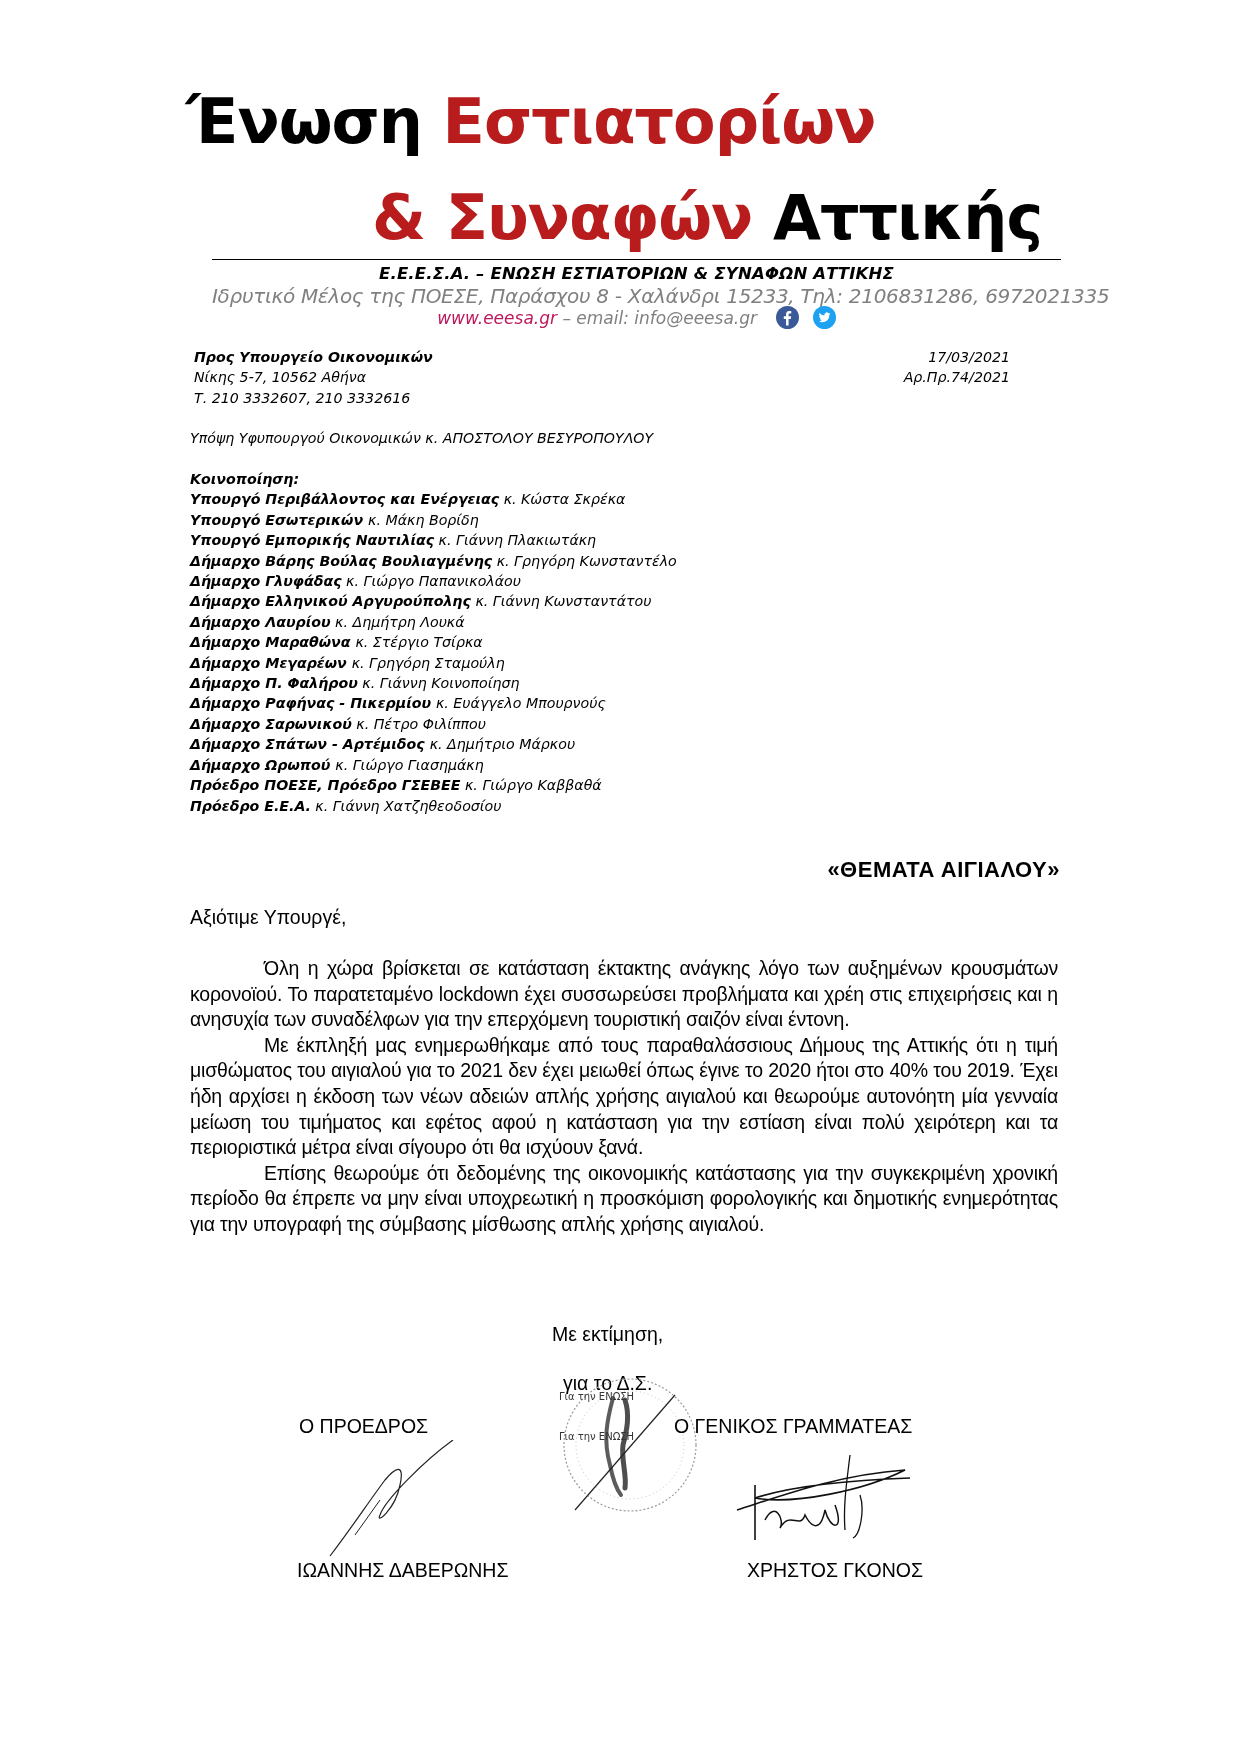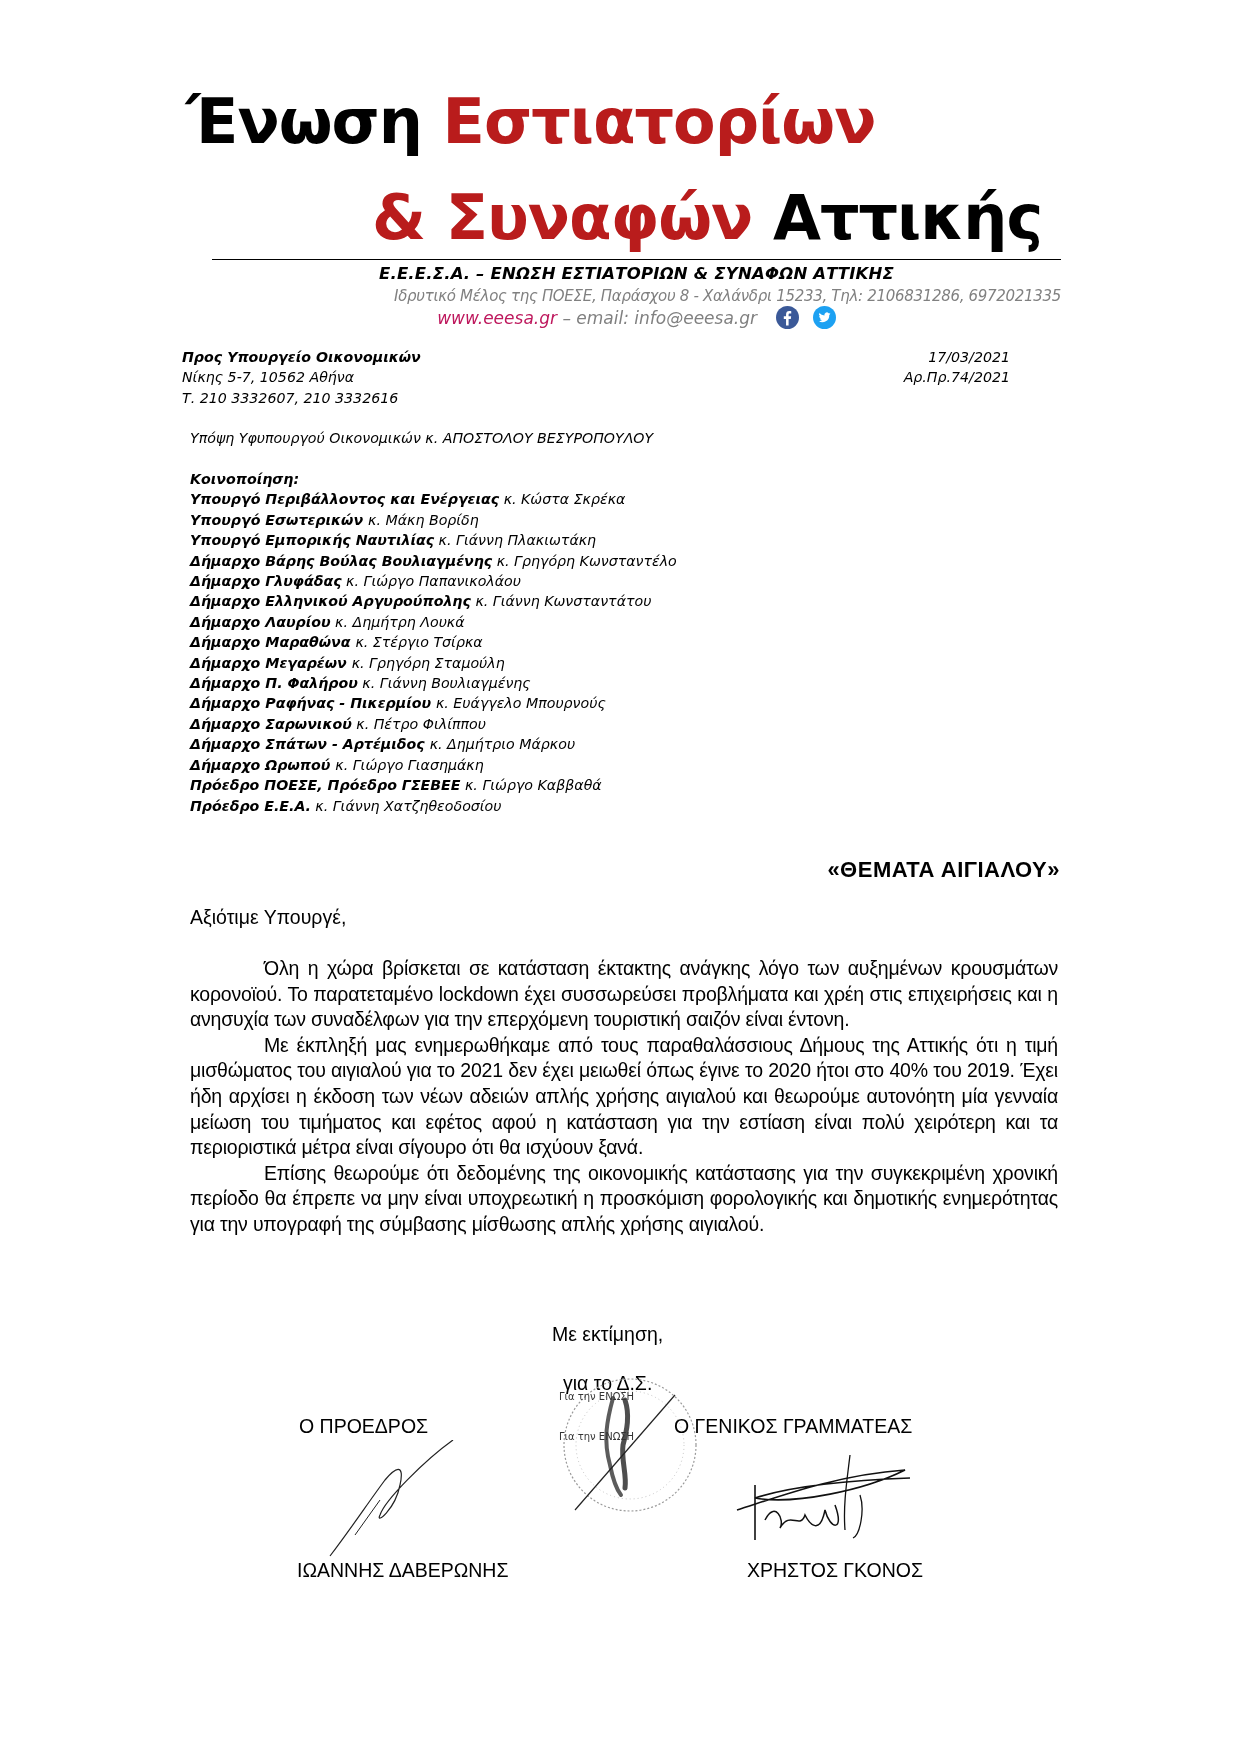--- a/index.html
+++ b/index.html
@@ -5,21 +5,21 @@
     html, body { margin: 0; padding: 0; background: #ffffff; }
     body { width: 1241px; height: 1754px; position: relative; overflow: hidden; color: #000; font-family: "DejaVu Sans", sans-serif; }
     .abs { position: absolute; }
 
     
     .lh-line1 { left: 186px; top: 82px; font-family: "DejaVu Sans", sans-serif; font-weight: bold; font-size: 62px; line-height: 80px; letter-spacing: -1px; white-space: nowrap; }
     .lh-line2 { left: 372px; top: 178px; font-family: "DejaVu Sans", sans-serif; font-weight: bold; font-size: 62px; line-height: 80px; letter-spacing: -1px; white-space: nowrap; }
     .blue { color: #b91c1c; }
     .rule { left: 212px; top: 259px; width: 849px; height: 0; border-top: 1.5px solid #000; }
     .org-name { left: 212px; width: 849px; top: 263px; text-align: center; font-family: "DejaVu Sans", sans-serif; font-weight: bold; font-style: italic; font-size: 16.5px; line-height: 22px; white-space: nowrap; letter-spacing: 0.2px; }
-    .org-addr { left: 212px; width: 849px; top: 285px; text-align: right; font-family: "DejaVu Sans", sans-serif; font-style: italic; font-size: 15px; line-height: 22px; color: #808080; white-space: nowrap; letter-spacing: -0.3px; }
+    .org-addr { left: 212px; width: 849px; top: 285px; text-align: center; font-family: "DejaVu Sans", sans-serif; font-style: italic; font-size: 20px; line-height: 22px; color: #808080; white-space: nowrap; letter-spacing: -0.3px; }
     .org-web { left: 212px; width: 849px; top: 306px; text-align: center; font-family: "DejaVu Sans", sans-serif; font-style: italic; font-size: 17px; line-height: 24px; color: #808080; white-space: nowrap; }
     .org-web a { color: #be185d; }
     .soc { display: inline-block; width: 23px; height: 23px; border-radius: 50%; vertical-align: -5px; margin-left: 8px; position: relative; }
     .fb { background: #3b5998; margin-left: 14px; }
     .tw { background: #1da1f2; }
     .soc svg { position: absolute; left: 0; top: 0; }
 
     
     .small { font-family: "DejaVu Sans", sans-serif; font-size: 14.2px; line-height: 20.4px; font-style: italic; white-space: nowrap; }
     .b { font-weight: bold; }
@@ -55,21 +55,21 @@
         <path d="M12.6 19.5v-6.6h2.2l.35-2.6h-2.55V8.7c0-.75.2-1.25 1.3-1.25h1.35V5.15c-.25-.03-1.05-.1-1.95-.1-1.95 0-3.25 1.2-3.25 3.35v1.9H7.8v2.6h2.25v6.6z" fill="#fff"></path>
       </svg>
   </span>
   <span class="soc tw">
     <svg width="23" height="23" viewBox="0 0 23 23">
         <path d="M17.5 7.6c-.45.2-.9.3-1.4.4.5-.3.9-.8 1.1-1.35-.5.3-1 .5-1.55.6a2.45 2.45 0 0 0-4.2 2.25 6.95 6.95 0 0 1-5.05-2.55 2.45 2.45 0 0 0 .75 3.3c-.4 0-.8-.1-1.1-.3 0 1.2.85 2.2 1.95 2.4-.35.1-.75.1-1.1.05.3 1 1.2 1.7 2.3 1.7A4.9 4.9 0 0 1 5.6 15.1a6.9 6.9 0 0 0 10.65-6.2c.5-.35.9-.8 1.25-1.3z" fill="#fff"></path>
       </svg>
   </span>
 </div>
 
-<div class="abs small" style="left:182px; top:347px;">
+<div class="abs small" style="left:194px; top:347px;">
   <div class="b">Προς Υπουργείο Οικονομικών</div>
   <div>Νίκης 5-7, 10562 Αθήνα</div>
   <div>Τ. 210 3332607, 210 3332616</div>
 </div>
 <div class="abs small right" style="left:820px; width:190px; top:347px;">
   <div>17/03/2021</div>
   <div>Αρ.Πρ.74/2021</div>
 </div>
 <div class="abs small" style="left:190px; top:428px;">Υπόψη Υφυπουργού Οικονομικών κ. ΑΠΟΣΤΟΛΟΥ ΒΕΣΥΡΟΠΟΥΛΟΥ</div>
 
@@ -77,21 +77,21 @@
   <div class="b">Κοινοποίηση:</div>
   <div><span class="b">Υπουργό Περιβάλλοντος και Ενέργειας</span><span> κ. Κώστα Σκρέκα</span></div>
   <div><span class="b">Υπουργό Εσωτερικών </span><span> κ. Μάκη Βορίδη</span></div>
   <div><span class="b">Υπουργό Εμπορικής Ναυτιλίας</span><span> κ. Γιάννη Πλακιωτάκη</span></div>
   <div><span class="b">Δήμαρχο Βάρης Βούλας Βουλιαγμένης</span><span> κ. Γρηγόρη Κωνσταντέλο</span></div>
   <div><span class="b">Δήμαρχο Γλυφάδας</span><span> κ. Γιώργο Παπανικολάου</span></div>
   <div><span class="b">Δήμαρχο Ελληνικού Αργυρούπολης</span><span> κ. Γιάννη Κωνσταντάτου</span></div>
   <div><span class="b">Δήμαρχο Λαυρίου</span><span> κ. Δημήτρη Λουκά</span></div>
   <div><span class="b">Δήμαρχο Μαραθώνα </span><span> κ. Στέργιο Τσίρκα</span></div>
   <div><span class="b">Δήμαρχο Μεγαρέων </span><span> κ. Γρηγόρη Σταμούλη</span></div>
-  <div><span class="b">Δήμαρχο Π. Φαλήρου</span><span> κ. Γιάννη Βουλιαγμένης</span></div>
+  <div><span class="b">Δήμαρχο Π. Φαλήρου</span><span> κ. Γιάννη Κοινοποίηση</span></div>
   <div><span class="b">Δήμαρχο Ραφήνας - Πικερμίου </span><span> κ. Ευάγγελο Μπουρνούς</span></div>
   <div><span class="b">Δήμαρχο Σαρωνικού</span><span> κ. Πέτρο Φιλίππου</span></div>
   <div><span class="b">Δήμαρχο Σπάτων - Αρτέμιδος </span><span> κ. Δημήτριο Μάρκου</span></div>
   <div><span class="b">Δήμαρχο Ωρωπού </span><span> κ. Γιώργο Γιασημάκη</span></div>
   <div><span class="b">Πρόεδρο ΠΟΕΣΕ, Πρόεδρο ΓΣΕΒΕΕ</span><span> κ. Γιώργο Καββαθά</span></div>
   <div><span class="b">Πρόεδρο Ε.Ε.Α.</span><span> κ. Γιάννη Χατζηθεοδοσίου</span></div>
 </div>
 
 <div class="abs subject">«ΘΕΜΑΤΑ ΑΙΓΙΑΛΟΥ»</div>
 

